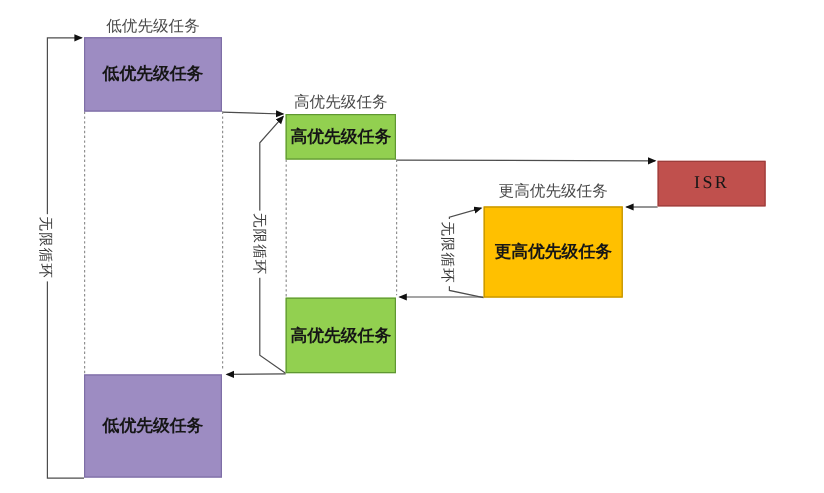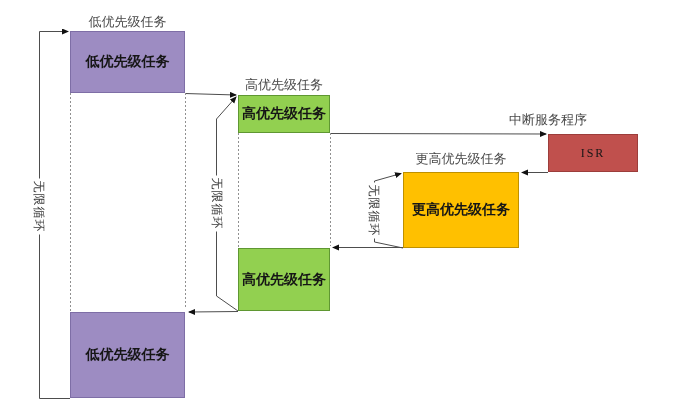--- a/index.html
+++ b/index.html
@@ -9,21 +9,21 @@
   }
   .canvas svg{position:absolute;left:0;top:0;z-index:1;}
   .box{
     position:absolute;z-index:2;box-sizing:border-box;border:1px solid;
     display:flex;align-items:center;justify-content:center;
     font-size:14px;font-weight:bold;color:#161616;text-align:center;
   }
   .box.purple{border-color:#7e6ea6;}
   .box.green{border-color:#5f9732;}
   .box.orange{border-color:#bf9000;}
-  .box.red{border-color:#9c3d3b;font-weight:normal;font-size:12px;letter-spacing:2px;}
+  .box.red{border-color:#9c3d3b;font-weight:normal;font-size:15px;letter-spacing:2px;}
   .caption{
     position:absolute;z-index:2;font-size:13px;color:#4a4a4a;
     text-align:center;white-space:nowrap;
   }
   .vlabel{
     position:absolute;z-index:3;width:56px;height:15px;line-height:15px;
     text-align:center;font-size:12px;color:#383838;background:#ffffff;
     transform:rotate(90deg);letter-spacing:1px;
   }
 </style>
@@ -82,21 +82,20 @@
   </div>
 
   <div class="box purple" style="left: 70px; top: 312px; width: 115px; height: 86px; background-color: rgb(157, 140, 194);">
     <span>低优先级任务</span>
   </div>
 
   <div class="caption" style="left:70px;top:13px;width:115px;">低优先级任务</div>
 
   <div class="caption" style="left:238px;top:76px;width:92px;">高优先级任务</div>
 
-  <div class="caption" style="left:493px;top:111px;width:110px;">中断服务程序</div>
 
   <div class="caption" style="left:403px;top:150px;width:116px;">更高优先级任务</div>
 
   <div class="vlabel" style="left:10px;top:199px;">无限循环</div>
 
   <div class="vlabel" style="left:188px;top:196px;">无限循环</div>
 
   <div class="vlabel" style="left:345px;top:203px;">无限循环</div>
 
 </div>

